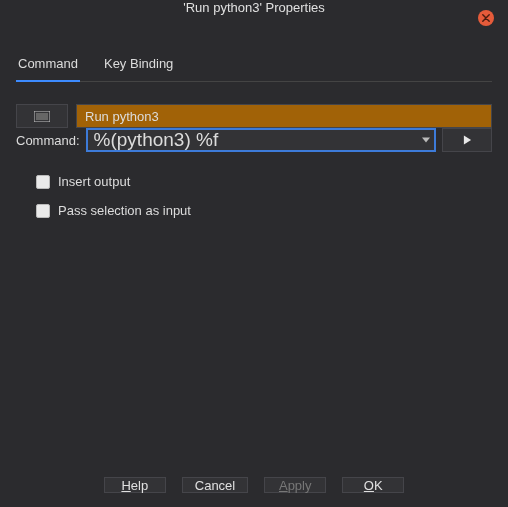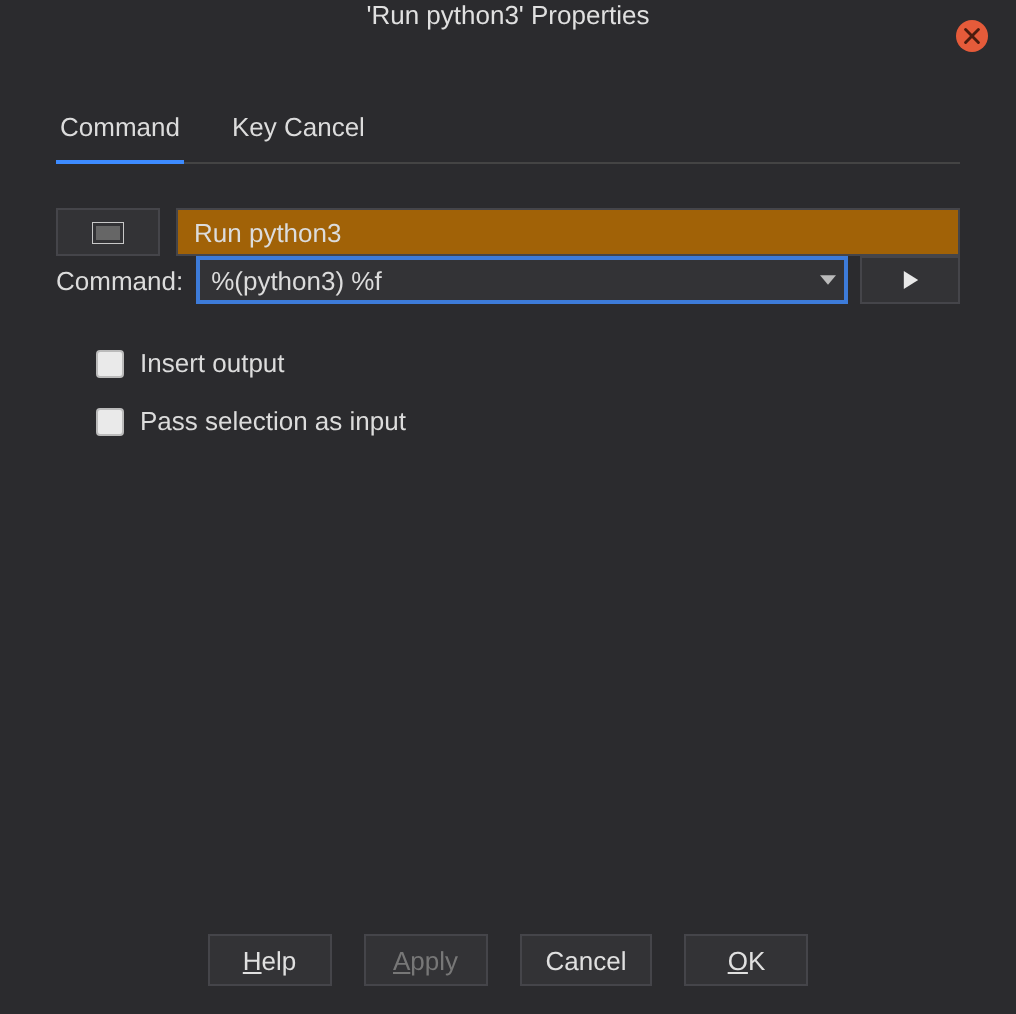--- a/index.html
+++ b/index.html
@@ -21,21 +21,21 @@
   .close-btn {
     position: absolute; right: 14px; top: 10px;
     width: 16px; height: 16px;
     border-radius: 50%;
     background: #e55b3a;
     display: flex; align-items: center; justify-content: center;
     cursor: pointer;
   }
   .close-btn svg { width: 8px; height: 8px; }
   .content {
-    padding: 0 28px;
+    padding: 0 16px;
   }
   .tabs {
     display: flex;
     gap: 22px;
     border-bottom: 1px solid #444;
     margin-top: 8px;
   }
   .tab {
     padding: 8px 2px 10px 2px;
     color: #dcdcdc;
@@ -82,21 +82,21 @@
     position: relative;
     flex: 1;
   }
   .command-input {
     width: 100%;
     height: 24px;
     background: #333336;
     border: 2px solid #3d7bd9;
     color: #dcdcdc;
     padding: 0 18px 0 6px;
-    font-size: 13px;
+    font-size: 19px;
     outline: none;
   }
   .command-arrow {
     position: absolute;
     right: 6px; top: 50%;
     transform: translateY(-50%);
     pointer-events: none;
   }
   .command-arrow svg { width: 8px; height: 6px; display:block; }
   .play-btn {
@@ -123,21 +123,21 @@
   }
   .button-bar {
     position: absolute;
     left: 0; right: 0; bottom: 14px;
     display: flex;
     justify-content: center;
     gap: 16px;
   }
   .btn {
     min-width: 62px;
-    height: 26px;
+    height: 16px;
     background: #333336;
     border: 1px solid #45454a;
     color: #e0e0e0;
     display: flex; align-items: center; justify-content: center;
     cursor: pointer;
     padding: 0 12px;
   }
   .btn.disabled { color: #777; cursor: default; }
   .mn { text-decoration: underline; }
 </style>
@@ -150,21 +150,21 @@
     <svg viewBox="0 0 10 10">
       <path d="M1 1 L9 9 M9 1 L1 9" stroke="#4a1c0f" stroke-width="1.8" stroke-linecap="round"></path>
     </svg>
   </div>
 </div>
 
 <div class="content">
 
   <div class="tabs">
     <div class="tab active">Command</div>
-    <div class="tab">Key Cancel</div>
+    <div class="tab">Key Binding</div>
   </div>
 
   <div class="row-box">
     <div class="icon-box">
       <svg viewBox="0 0 16 11">
         <rect x="0" y="0" width="16" height="11" fill="none" stroke="#c8c8c8" stroke-width="1"></rect>
         <rect x="2" y="2" width="12" height="7" fill="#666"></rect>
       </svg>
     </div>
     <input class="name-field" type="text" value="Run python3" style="">
@@ -197,20 +197,20 @@
       <span>Pass selection as input</span>
     </label>
   </div>
 
 </div>
 
 <div class="button-bar">
   <div class="btn">
       <span><span class="mn">H</span><span>elp</span></span>
     </div>
+  <div class="btn">Cancel</div>
   <div class="btn disabled">
       <span><span class="mn">A</span><span>pply</span></span>
     </div>
-  <div class="btn">Cancel</div>
   <div class="btn">
       <span><span class="mn">O</span><span>K</span></span>
     </div>
 </div>
 
 </body></html>

